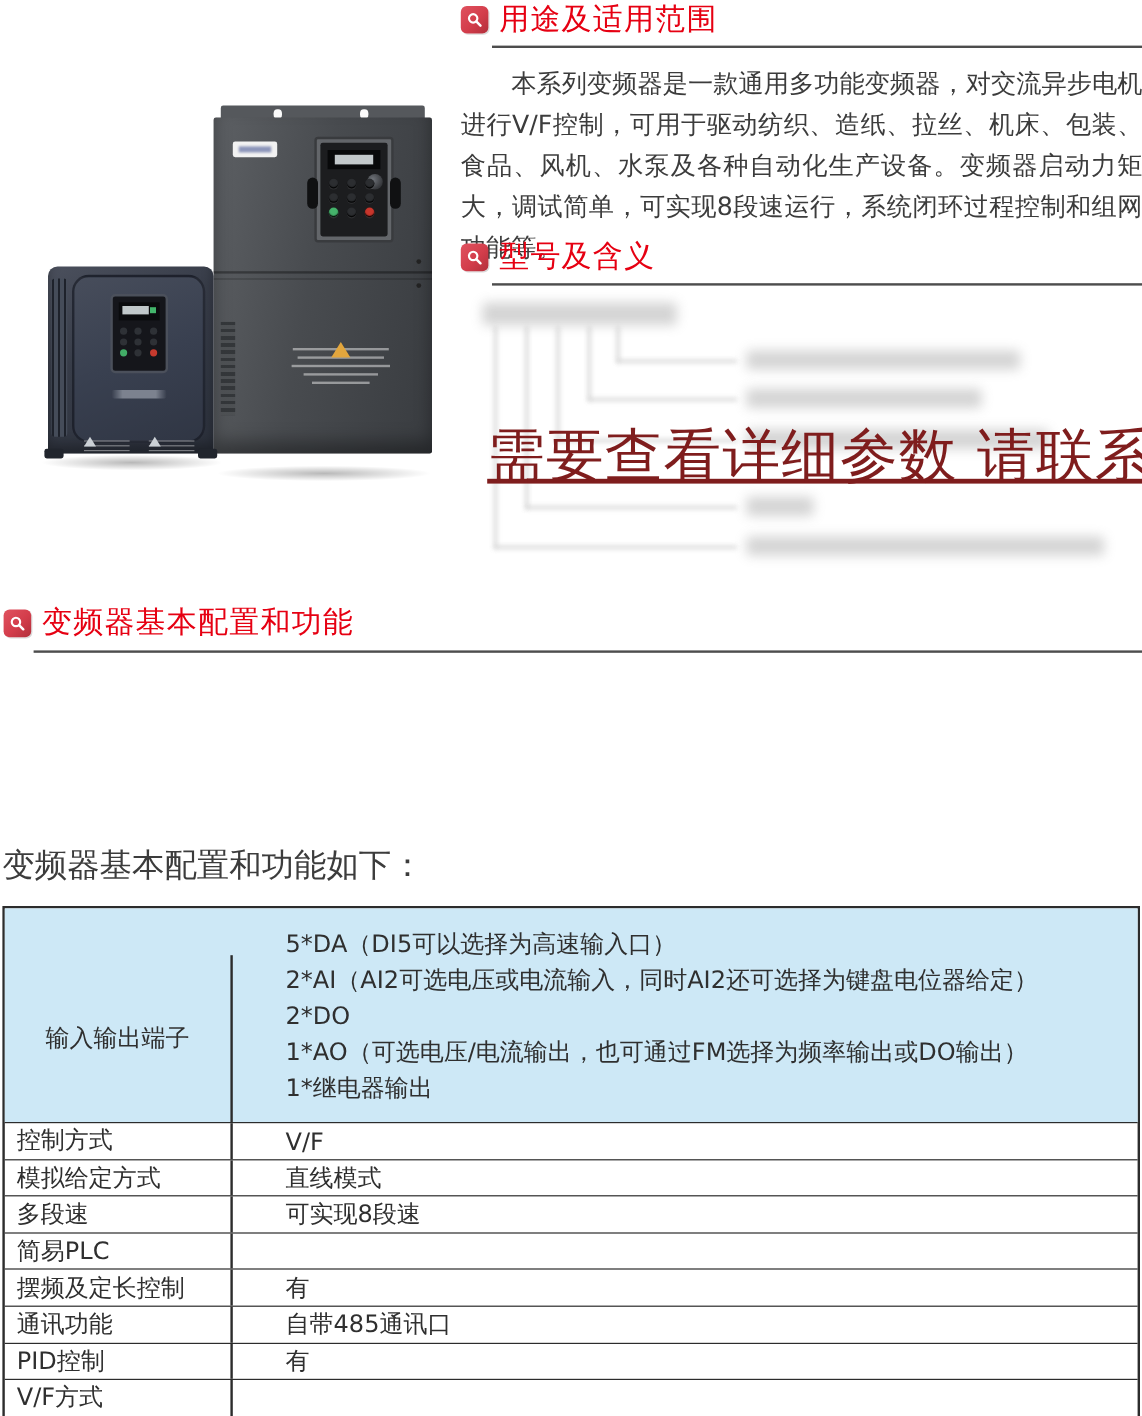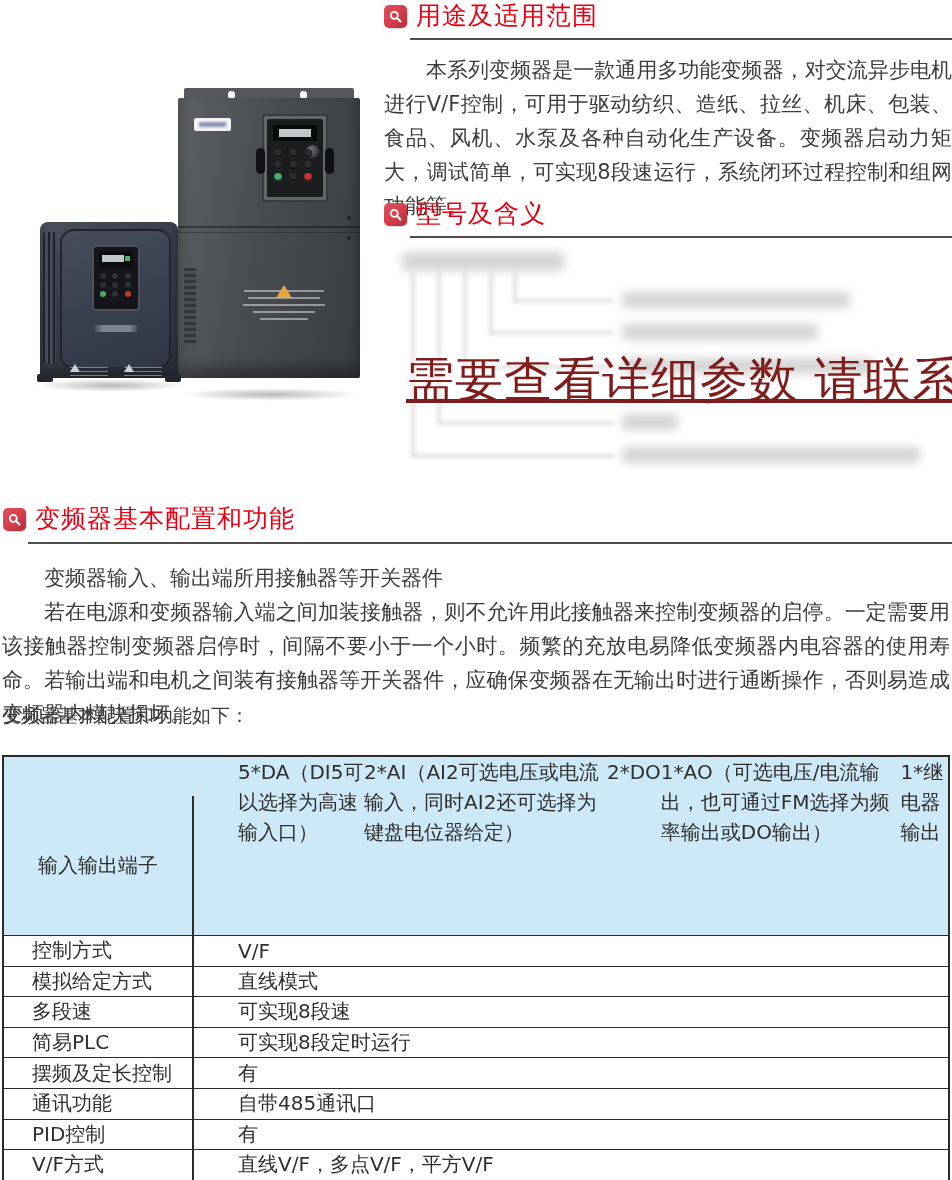--- a/index.html
+++ b/index.html
@@ -51,34 +51,34 @@
   .l5{left:238px;top:199px;width:298px;height:16px;}
   .overlay-notice{position:absolute;left:22px;top:100px;z-index:5;font-size:48px;
     color:#7f1d1d;white-space:nowrap;letter-spacing:1px;text-decoration:underline;}
 
   
   .sec-config{position:absolute;left:0;top:505px;width:952px;height:675px;}
   .sec-config .sec-head{padding-left:3px;}
   .sec-config .head-rule{margin:9px 0 0 28px;}
   .cfg-text{position:absolute;left:2px;top:56px;width:948px;}
   .cfg-text p{margin:0;}
-  .table-lead{position:absolute;left:2px;top:198px;font-size:19px;color:#3c3c3c;}
+  .table-lead{position:absolute;left:2px;top:198px;font-size:27px;color:#3c3c3c;}
 
   
   .cfg-table{position:absolute;left:2px;top:250px;width:948px;box-sizing:border-box;
     border:2px solid #2c2c2c;background:#fff;}
   .t-row{display:flex;border-top:1px solid #2c2c2c;}
   .t-row:first-child{border-top:none;}
   .t-label{flex:0 0 190px;width:190px;box-sizing:border-box;border-right:2px solid #2c2c2c;
-    display:flex;align-items:center;padding-left:28px;font-size:20px;color:#2f2f2f;}
+    display:flex;align-items:center;padding-left:10px;font-size:20px;color:#2f2f2f;}
   .t-value{flex:1;display:flex;align-items:center;padding-left:44px;font-size:20px;color:#2f2f2f;}
   .t-row-std{height:29.6px;}
   .t-row-first{height:178px;background:#cde8f6;}
   .t-row-first .t-label{justify-content:center;padding-left:0;margin-top:39px;}
-  .t-row-first .t-value{align-items:flex-start;justify-content:center;
+  .t-row-first .t-value{flex-direction:column;align-items:flex-start;justify-content:center;
     line-height:30px;}
 
   
   .photos{position:absolute;left:30px;top:82px;width:345px;height:322px;}
   .shadow{position:absolute;height:13px;border-radius:50%;
     background:radial-gradient(ellipse at center,rgba(0,0,0,.28),rgba(0,0,0,0) 70%);}
   .sh-lg{left:150px;width:180px;top:306px;}
   .sh-sm{left:4px;width:152px;top:297px;z-index:1;}
 
   
@@ -304,24 +304,20 @@
       <span class="head-icon">
         <svg width="13" height="13" viewBox="0 0 13 13">
           <circle cx="5.3" cy="5.3" r="3.5" fill="none" stroke="#ffffff" stroke-width="1.8"></circle>
           <line x1="8.1" y1="8.1" x2="11.4" y2="11.4" stroke="#ffffff" stroke-width="2.1" stroke-linecap="round"></line>
         </svg>
       </span>
       <span class="head-title">变频器基本配置和功能</span>
     </div>
     <div class="head-rule"></div>
 
-    <div class="cfg-text">
-      <p class="body-text">变频器输入、输出端所用接触器等开关器件</p>
-      <p class="body-text">若在电源和变频器输入端之间加装接触器，则不允许用此接触器来控制变频器的启停。一定需要用该接触器控制变频器启停时，间隔不要小于一个小时。频繁的充放电易降低变频器内电容器的使用寿命。若输出端和电机之间装有接触器等开关器件，应确保变频器在无输出时进行通断操作，否则易造成变频器内模块损坏。</p>
-    </div>
 
     <div class="table-lead">变频器基本配置和功能如下：</div>
 
     <div class="cfg-table">
       <div class="t-row t-row-first">
         <div class="t-label">输入输出端子</div>
         <div class="t-value">
           <div>5*DA（DI5可以选择为高速输入口）</div>
           <div>2*AI（AI2可选电压或电流输入，同时AI2还可选择为键盘电位器给定）</div>
           <div>2*DO</div>
@@ -336,34 +332,32 @@
       <div class="t-row t-row-std">
         <div class="t-label">模拟给定方式</div>
         <div class="t-value">直线模式</div>
       </div>
       <div class="t-row t-row-std">
         <div class="t-label">多段速</div>
         <div class="t-value">可实现8段速</div>
       </div>
       <div class="t-row t-row-std">
         <div class="t-label">简易PLC</div>
-        <div class="t-value">可实现8段定时运行</div>
       </div>
       <div class="t-row t-row-std">
         <div class="t-label">摆频及定长控制</div>
         <div class="t-value">有</div>
       </div>
       <div class="t-row t-row-std">
         <div class="t-label">通讯功能</div>
         <div class="t-value">自带485通讯口</div>
       </div>
       <div class="t-row t-row-std">
         <div class="t-label">PID控制</div>
         <div class="t-value">有</div>
       </div>
       <div class="t-row t-row-std">
         <div class="t-label">V/F方式</div>
-        <div class="t-value">直线V/F，多点V/F，平方V/F</div>
       </div>
     </div>
   </div>
 
 </div>
 
 </body></html>

